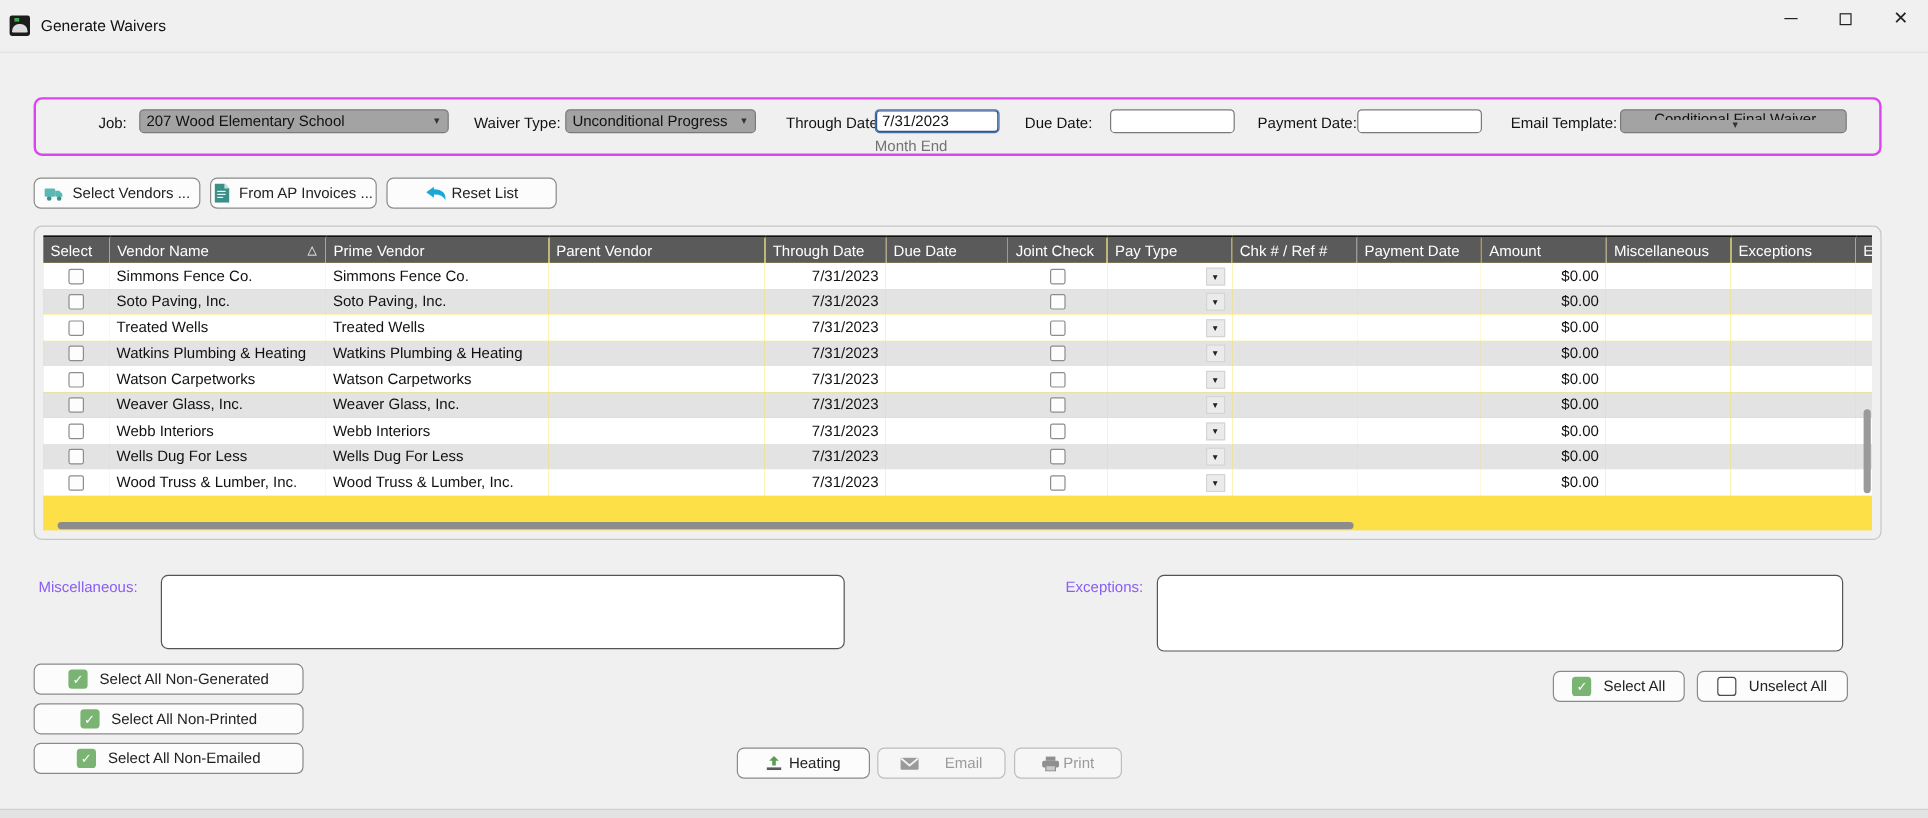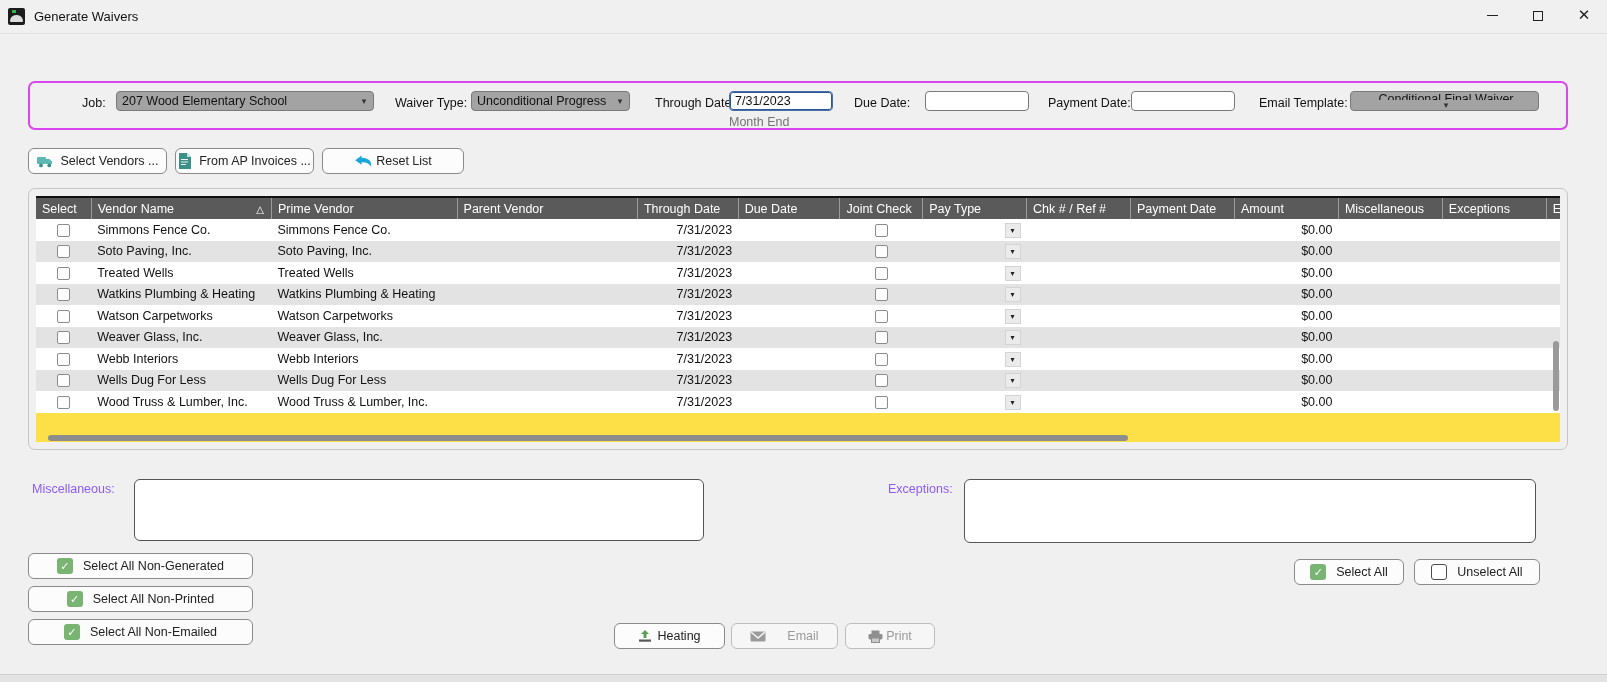--- a/index.html
+++ b/index.html
@@ -8,21 +8,21 @@
     width: 1607px; height: 682px;
     background: #f0f0f0;
     font-family: "Liberation Sans", sans-serif;
     font-size: 12.5px;
     color: #1c1c1c;
     overflow: hidden;
   }
 
   
   .titlebar {
-    height: 34px;
+    height: 44px;
     background: #f0f0f0;
     display: flex;
     align-items: center;
     position: relative;
     border-bottom: 1px solid #e2e2e2;
   }
   .app-icon {
     width: 17px; height: 17px;
     margin-left: 8px; margin-right: 9px;
     background: #1c1c1c;

